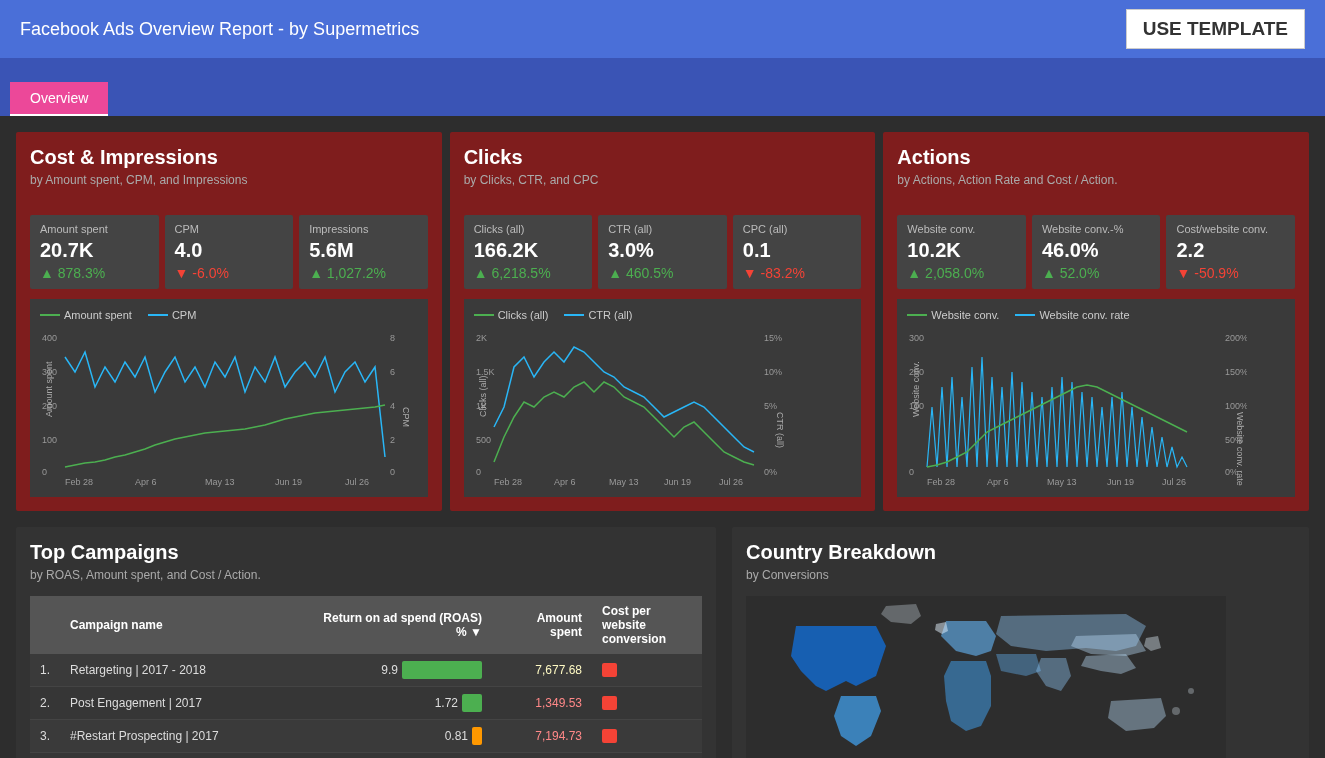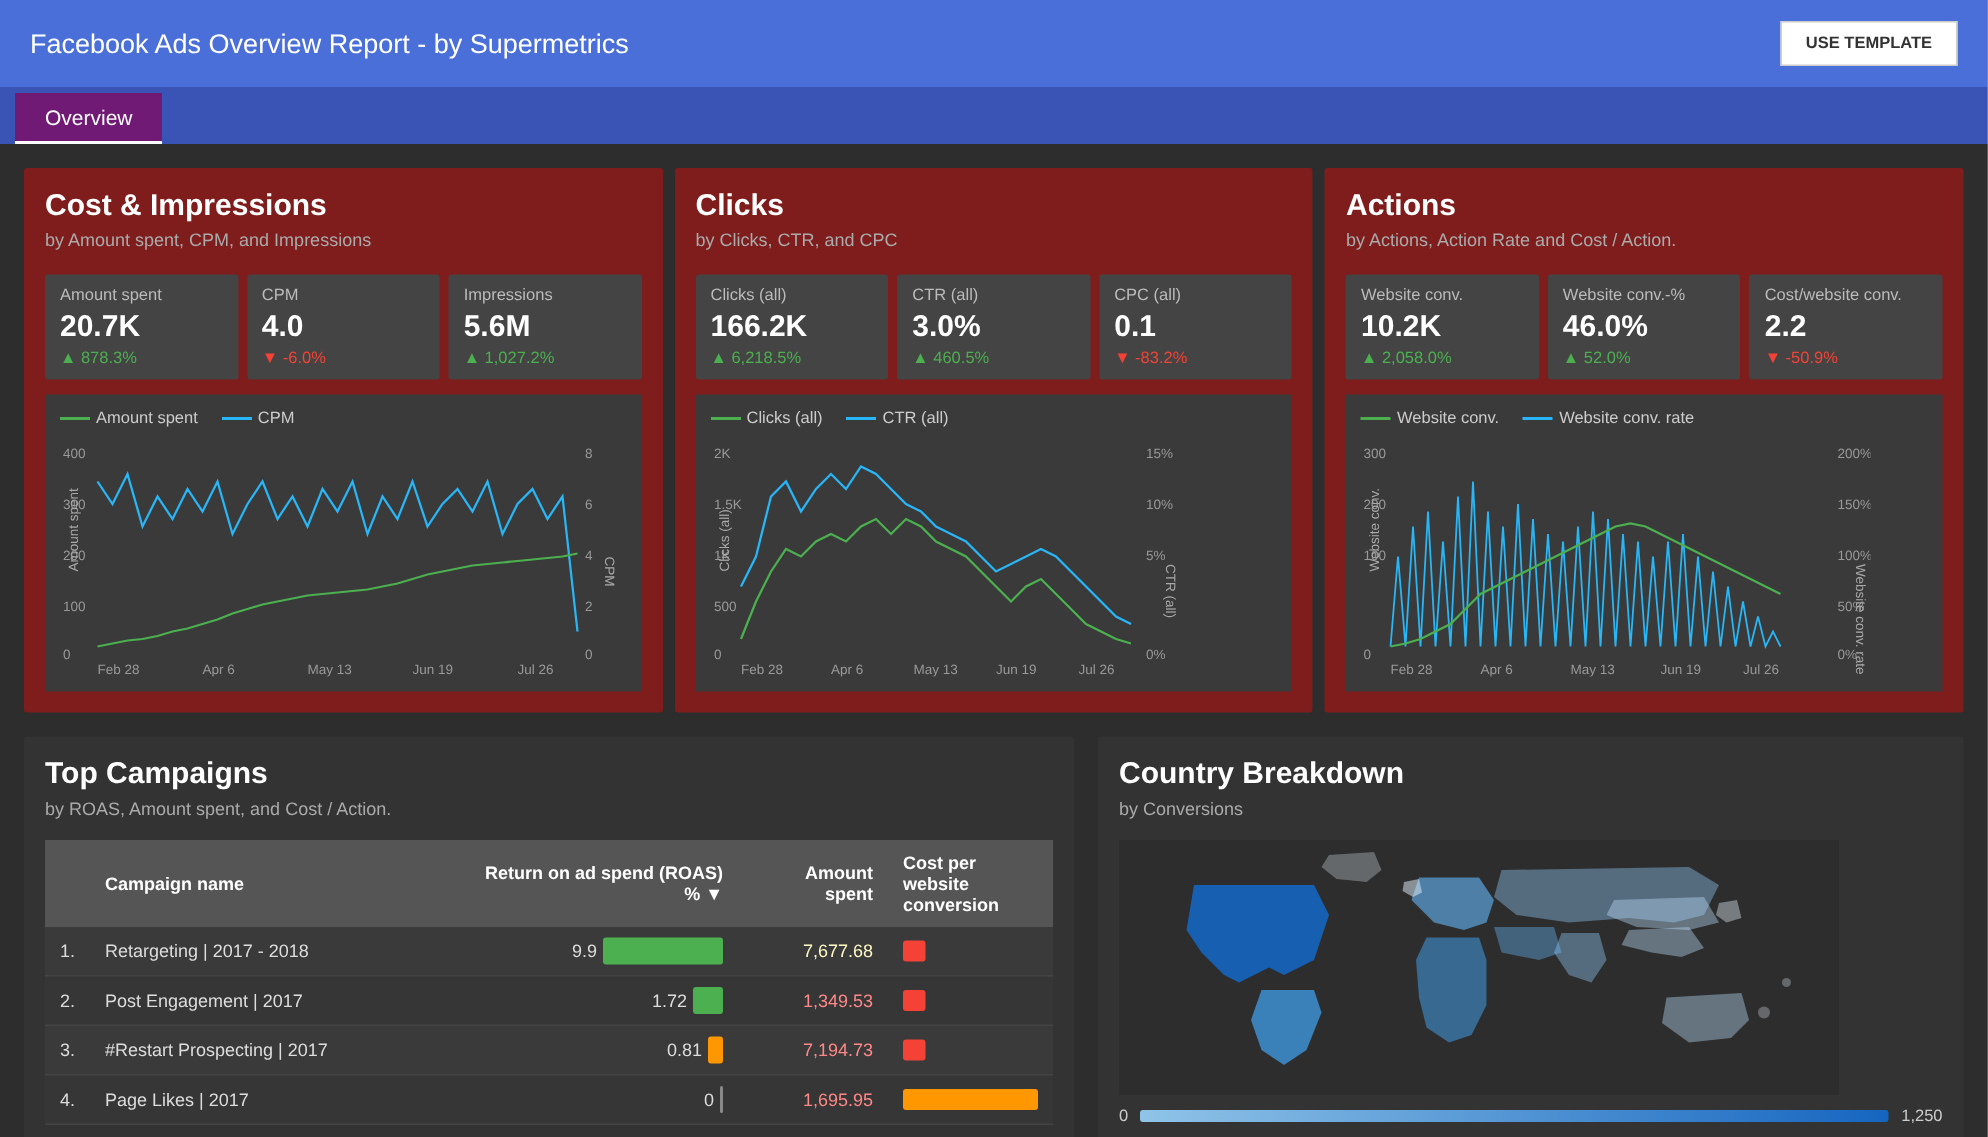--- a/index.html
+++ b/index.html
@@ -14,34 +14,35 @@
       justify-content: space-between;
       padding: 0 20px;
       height: 58px;
     }
     .header-title { font-size: 18px; font-weight: 400; }
     .use-template-btn {
       background: white;
       color: #333;
       border: 1px solid #ccc;
       padding: 8px 16px;
-      font-size: 11px;
+      font-size: 19px;
       font-weight: bold;
       cursor: pointer;
     }
 
     
     .overview-tab {
-      background: #701a75;
+      background: #ec4899;
       padding: 8px 20px;
       color: white;
       font-size: 14px;
       border-bottom: 2px solid white;
       display: inline-block;
       margin-left: 10px;
+      margin-top: 20px;
     }
     .tab-bar { background: #3a54b5; padding-top: 4px; }
 
     
     .main-content {
       background: #2d2d2d;
       padding: 0;
     }
 
     
@@ -63,21 +64,21 @@
 
     .section-title {
       color: white;
       font-size: 20px;
       font-weight: bold;
       margin-bottom: 4px;
     }
     .section-subtitle {
       color: #aaa;
       font-size: 12px;
-      margin-bottom: 16px;
+      margin-bottom: 28px;
     }
 
     
     .metric-cards {
       display: flex;
       gap: 6px;
       margin-bottom: 10px;
     }
     .metric-card {
       background: #444;
@@ -91,21 +92,21 @@
       font-size: 11px;
       margin-bottom: 4px;
     }
     .metric-value {
       color: white;
       font-size: 20px;
       font-weight: bold;
       margin-bottom: 3px;
     }
     .metric-change {
-      font-size: 11px;
+      font-size: 14px;
     }
     .metric-change.positive { color: #4caf50; }
     .metric-change.negative { color: #f44336; }
 
     
     .chart-area {
       background: #3a3a3a;
       padding: 10px;
       position: relative;
     }

